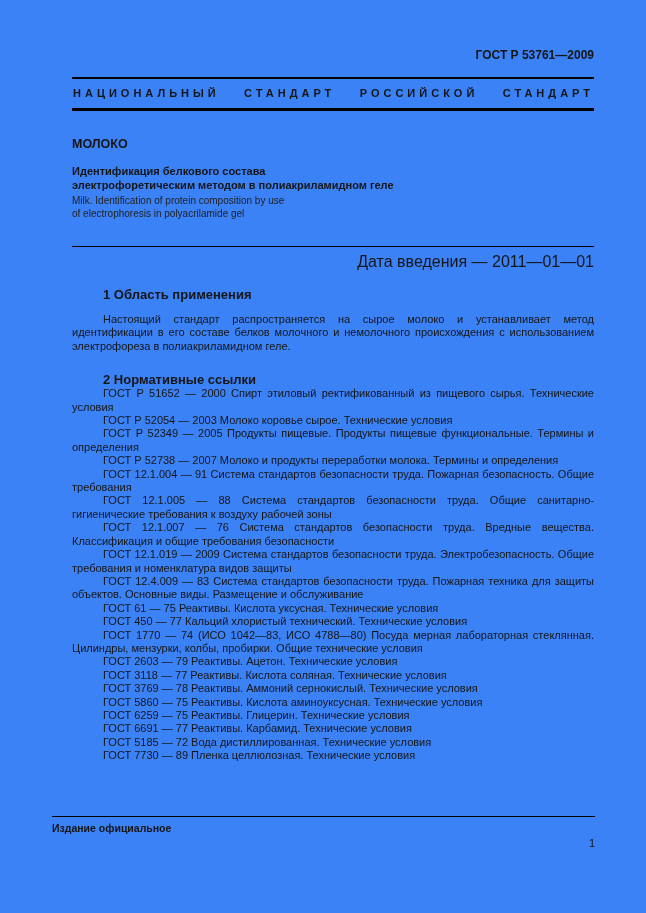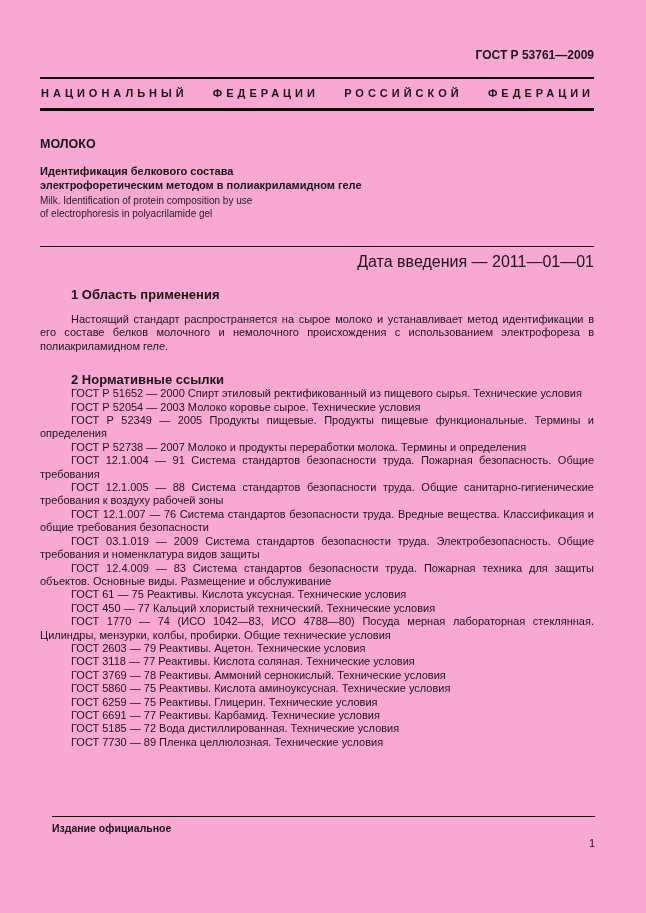--- a/index.html
+++ b/index.html
@@ -11,22 +11,22 @@
     width: 646px;
     height: 913px;
     font-family: "Liberation Sans", sans-serif;
     color: #161616;
   }
   .page {
     position: relative;
     width: 646px;
     height: 913px;
     box-sizing: border-box;
-    padding: 48px 52px 0 40px;
-    background: #f9a8d4;
+    padding: 48px 52px 0 72px;
+    background: #3b82f6;
     overflow: hidden;
   }
   .doc-code {
     text-align: right;
     font-weight: bold;
     font-size: 12px;
     line-height: 14px;
   }
   .banner {
     margin-top: 15px;
@@ -122,21 +122,21 @@
 </style>
 </head>
 <body>
 
 <div class="page">
 
   <header>
     <div class="doc-code">ГОСТ Р 53761—2009</div>
     <div class="banner">
       <div class="rule-2"></div>
-      <div class="banner-text">НАЦИОНАЛЬНЫЙ ФЕДЕРАЦИИ РОССИЙСКОЙ ФЕДЕРАЦИИ</div>
+      <div class="banner-text">НАЦИОНАЛЬНЫЙ СТАНДАРТ РОССИЙСКОЙ СТАНДАРТ</div>
       <div class="rule-3"></div>
     </div>
   </header>
 
   <section class="title-block">
     <h1 class="doc-title">МОЛОКО</h1>
     <p class="doc-subtitle">
       <span>Идентификация белкового состава</span><br>
       <span>электрофоретическим методом в полиакриламидном геле</span>
     </p>
@@ -158,21 +158,21 @@
   <section>
     <h2 class="section-heading">2 Нормативные ссылки</h2>
     <div class="ref-list">
         <p class="ref">ГОСТ Р 51652 — 2000 Спирт этиловый ректификованный из пищевого сырья. Технические условия</p>
         <p class="ref">ГОСТ Р 52054 — 2003 Молоко коровье сырое. Технические условия</p>
         <p class="ref">ГОСТ Р 52349 — 2005 Продукты пищевые. Продукты пищевые функциональные. Термины и определения</p>
         <p class="ref">ГОСТ Р 52738 — 2007 Молоко и продукты переработки молока. Термины и определения</p>
         <p class="ref">ГОСТ 12.1.004 — 91 Система стандартов безопасности труда. Пожарная безопасность. Общие требования</p>
         <p class="ref">ГОСТ 12.1.005 — 88 Система стандартов безопасности труда. Общие санитарно-гигиенические требования к воздуху рабочей зоны</p>
         <p class="ref">ГОСТ 12.1.007 — 76 Система стандартов безопасности труда. Вредные вещества. Классификация и общие требования безопасности</p>
-        <p class="ref">ГОСТ 03.1.019 — 2009 Система стандартов безопасности труда. Электробезопасность. Общие требования и номенклатура видов защиты</p>
+        <p class="ref">ГОСТ 12.1.019 — 2009 Система стандартов безопасности труда. Электробезопасность. Общие требования и номенклатура видов защиты</p>
         <p class="ref">ГОСТ 12.4.009 — 83 Система стандартов безопасности труда. Пожарная техника для защиты объектов. Основные виды. Размещение и обслуживание</p>
         <p class="ref">ГОСТ 61 — 75 Реактивы. Кислота уксусная. Технические условия</p>
         <p class="ref">ГОСТ 450 — 77 Кальций хлористый технический. Технические условия</p>
         <p class="ref">ГОСТ 1770 — 74 (ИСО 1042—83, ИСО 4788—80) Посуда мерная лабораторная стеклянная. Цилиндры, мензурки, колбы, пробирки. Общие технические условия</p>
         <p class="ref">ГОСТ 2603 — 79 Реактивы. Ацетон. Технические условия</p>
         <p class="ref">ГОСТ 3118 — 77 Реактивы. Кислота соляная. Технические условия</p>
         <p class="ref">ГОСТ 3769 — 78 Реактивы. Аммоний сернокислый. Технические условия</p>
         <p class="ref">ГОСТ 5860 — 75 Реактивы. Кислота аминоуксусная. Технические условия</p>
         <p class="ref">ГОСТ 6259 — 75 Реактивы. Глицерин. Технические условия</p>
         <p class="ref">ГОСТ 6691 — 77 Реактивы. Карбамид. Технические условия</p>

